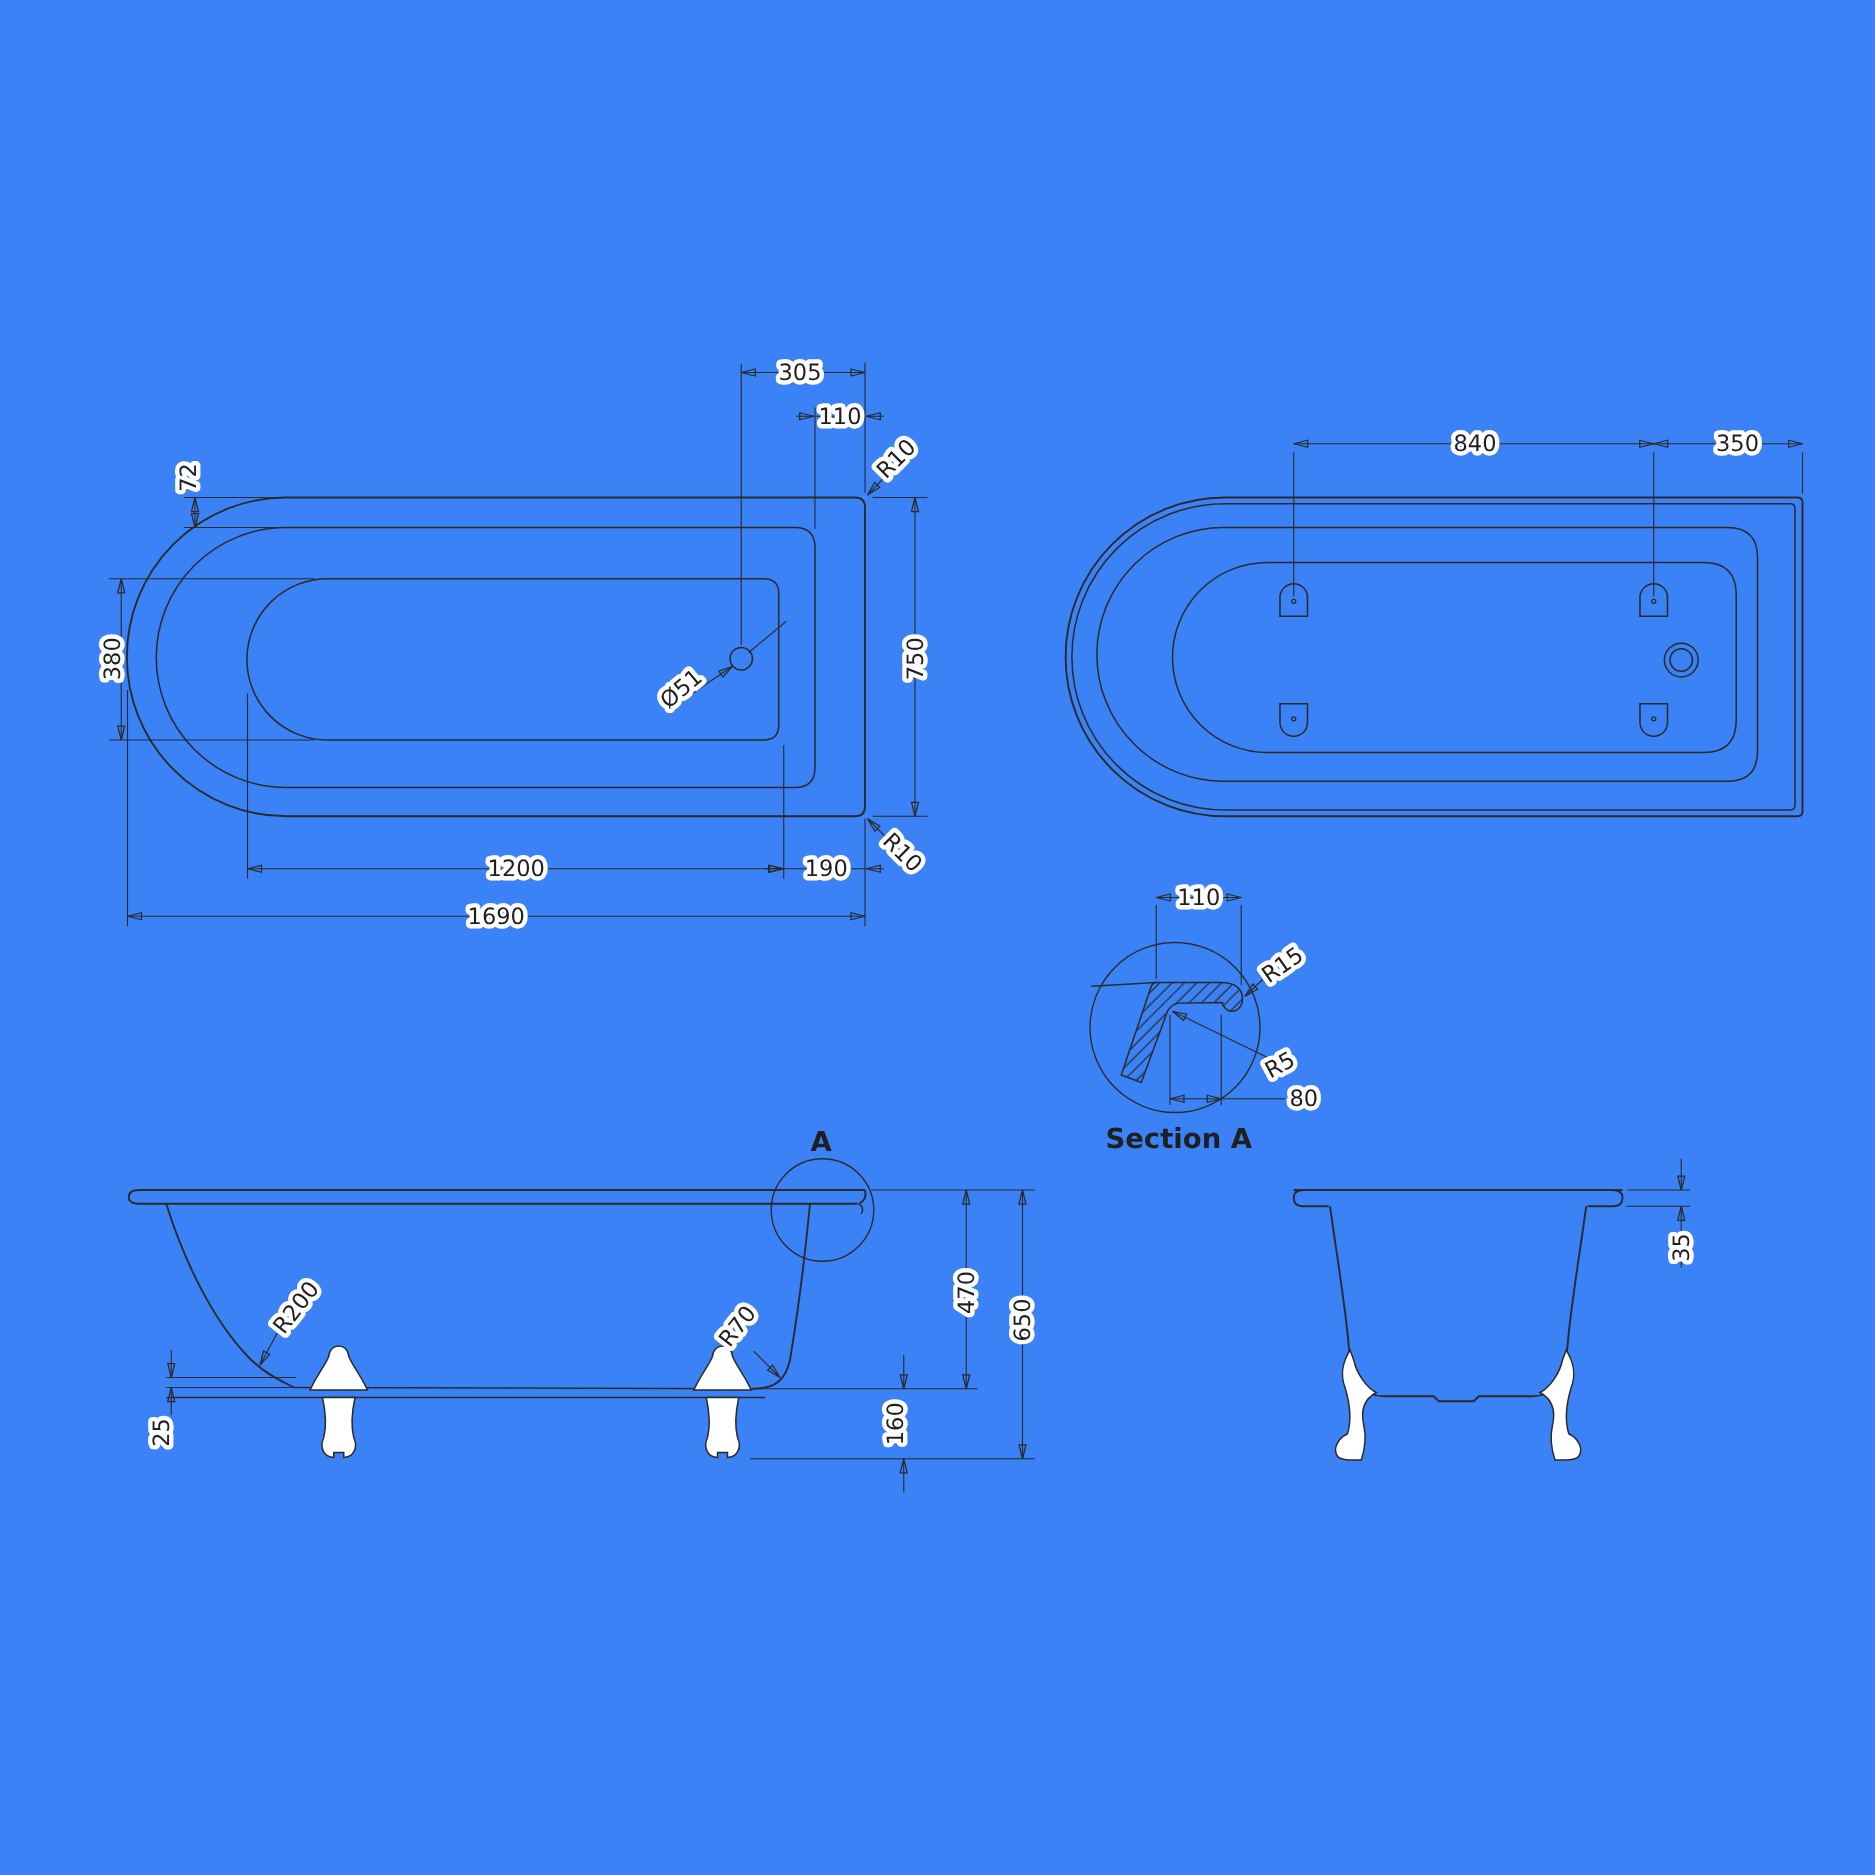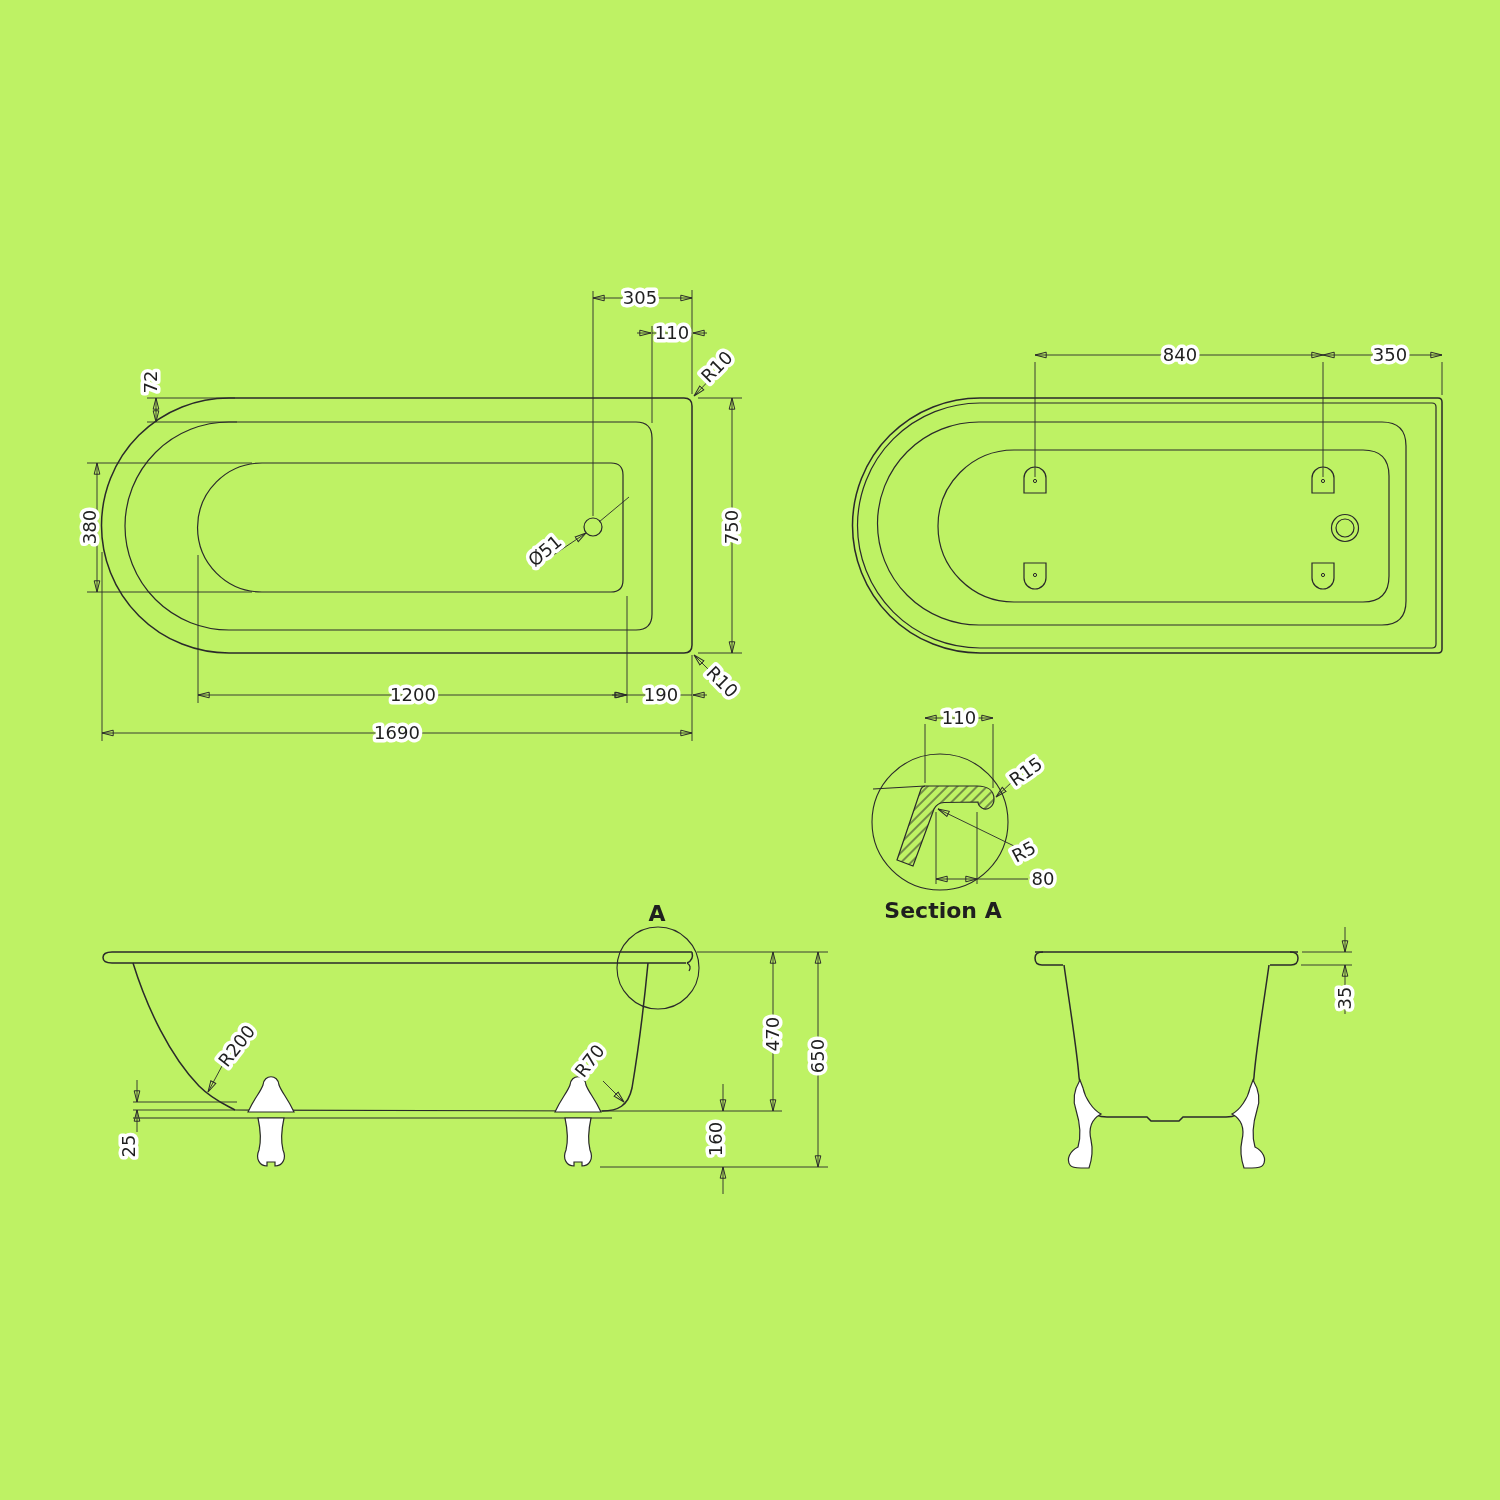--- a/index.html
+++ b/index.html
@@ -1,16 +1,16 @@
 <!DOCTYPE html>
 <html><head>
 <meta charset="utf-8">
 <style>
   html,body{margin:0;padding:0;background:#fff;}
-  .canvas{width:1500px;height:1500px;background:#bef264;position:relative;font-family:"DejaVu Sans",sans-serif;}
+  .canvas{width:1500px;height:1500px;background:#3b82f6;position:relative;font-family:"DejaVu Sans",sans-serif;}
   svg{display:block;}
   svg path, svg line, svg circle, svg polyline { fill:none; stroke:#2a2a2a; }
   .o  { stroke-width:1.5; }          
   .o2 { stroke-width:1.2; }          
   .d  { stroke-width:0.9; }          
   .cl { stroke-width:1.1; }          
   .wh { fill:#ffffff; }
   .ht { fill:url(#hat); stroke:#2a2a2a; stroke-width:1.2; }
   text { font-family:"DejaVu Sans",sans-serif; fill:#1f1f1f; }
   .t  { font-size:18px; stroke:#ffffff; stroke-width:7px; paint-order:stroke; stroke-linejoin:round; text-anchor:middle; }

